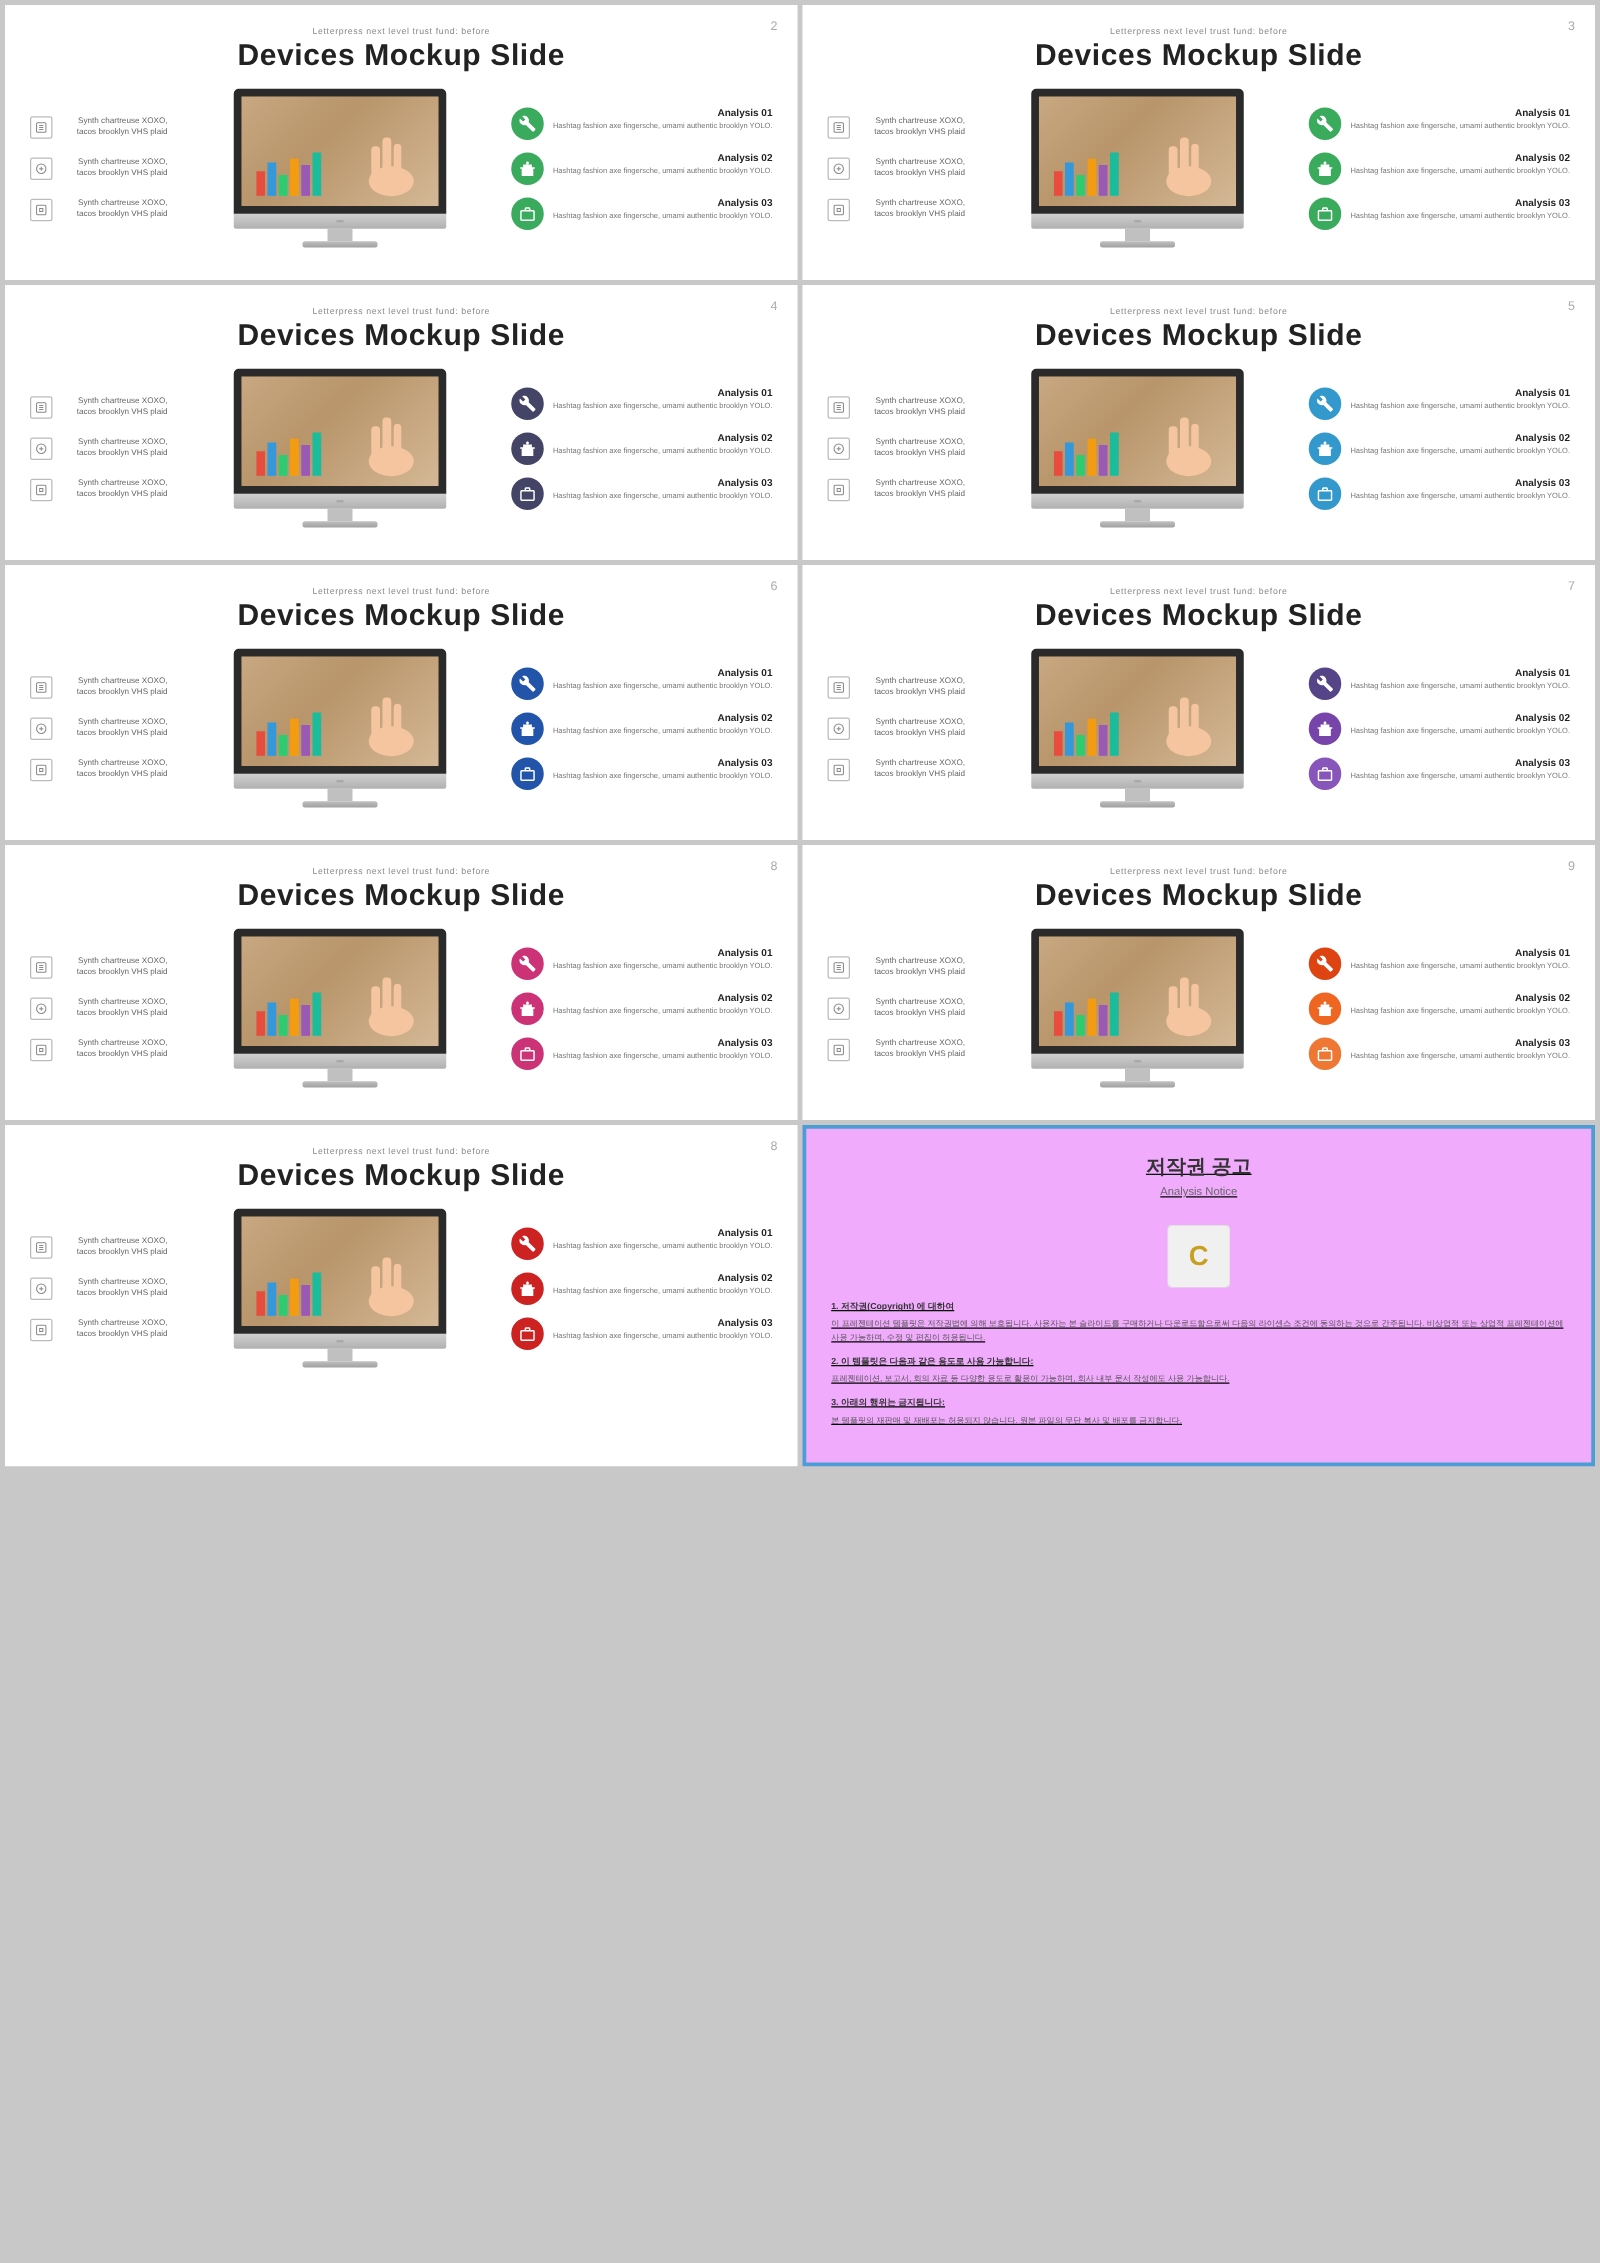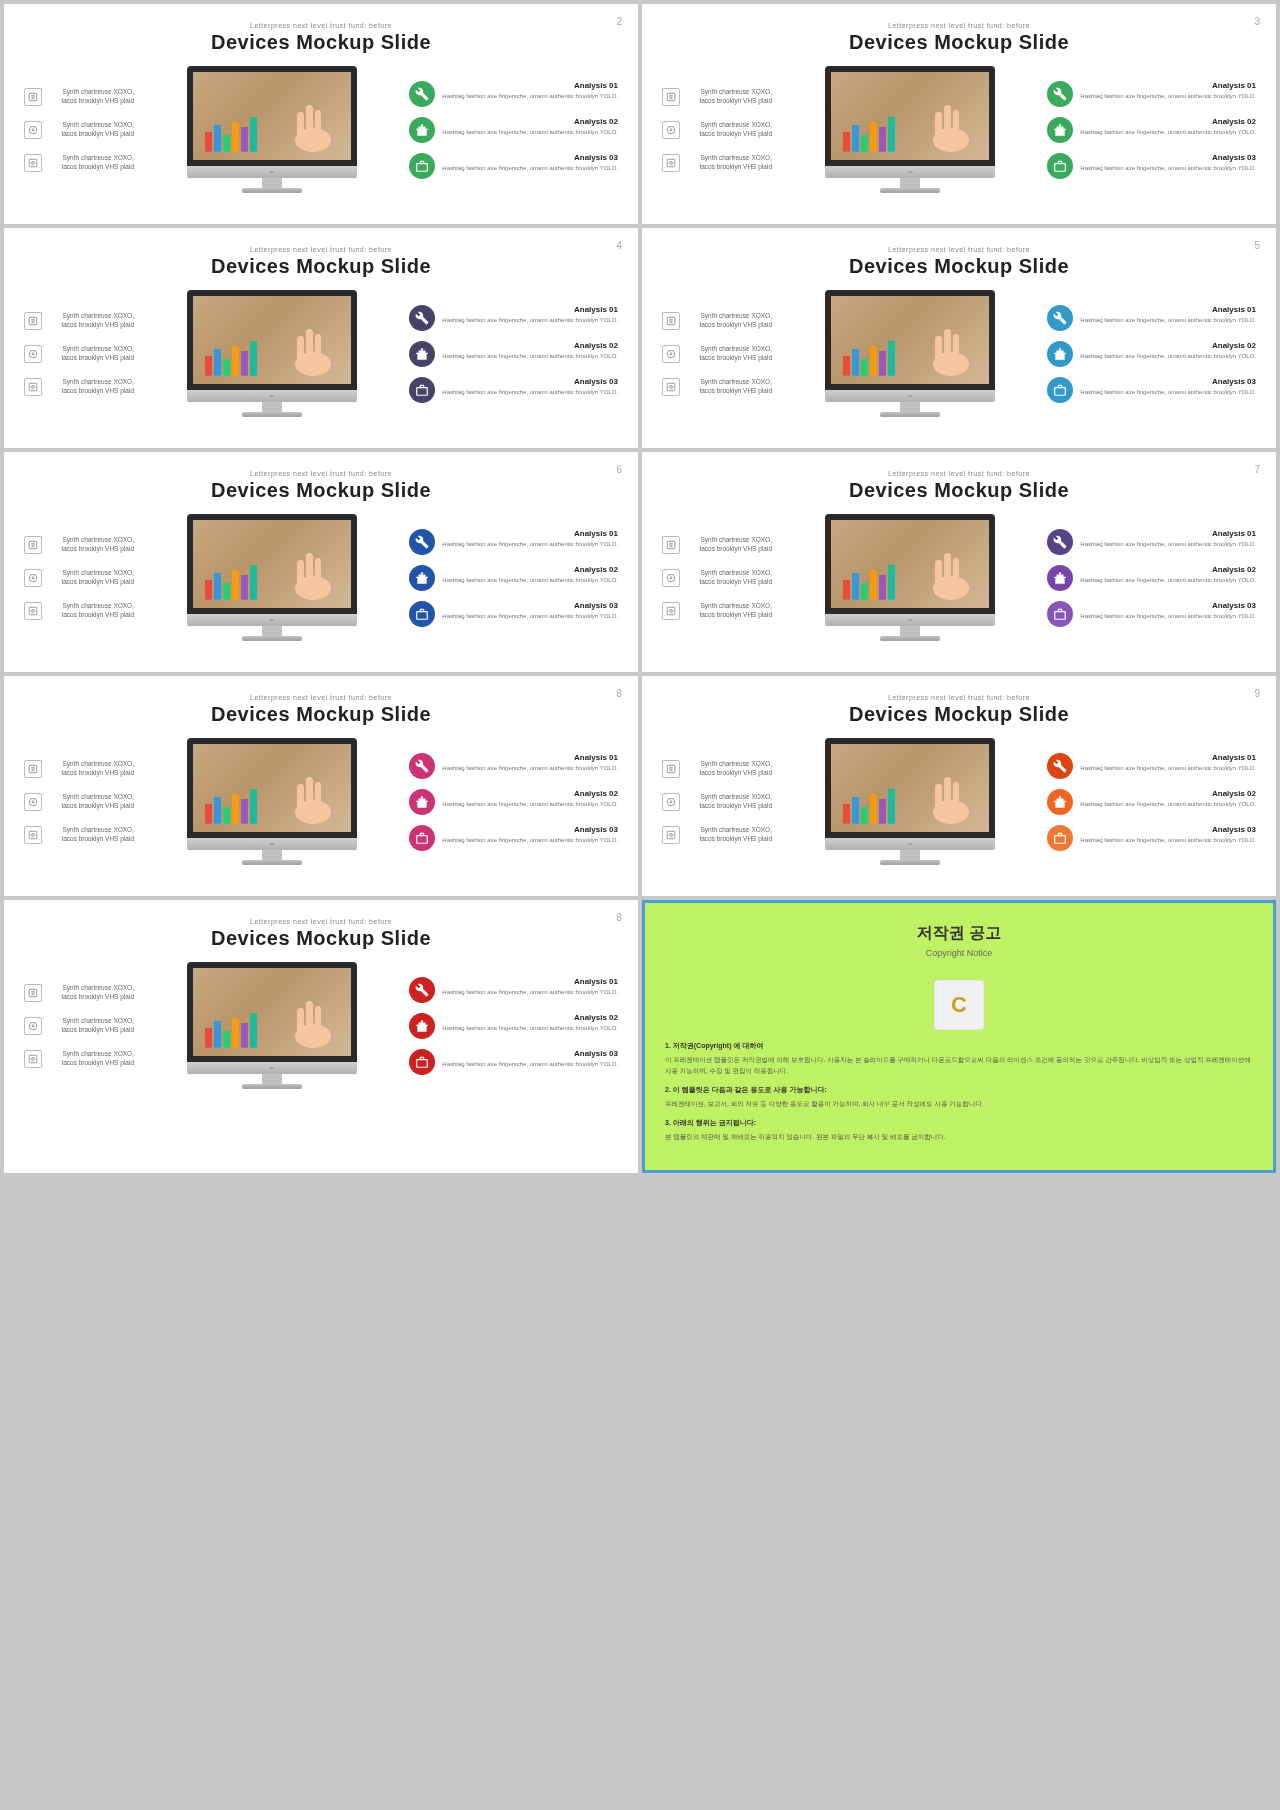--- a/index.html
+++ b/index.html
@@ -22,21 +22,21 @@
     }
     .slide-subtitle {
       text-align: center;
       font-size: 7px;
       color: #888;
       margin-bottom: 2px;
       letter-spacing: 0.5px;
     }
     .slide-title {
       text-align: center;
-      font-size: 20px;
+      font-size: 24px;
       font-weight: bold;
       color: #222;
       margin-bottom: 12px;
       letter-spacing: 0.5px;
     }
     .slide-number {
       position: absolute;
       top: 12px;
       right: 16px;
       font-size: 10px;
@@ -183,28 +183,29 @@
       margin-bottom: 2px;
     }
     .analysis-text p {
       font-size: 6px;
       color: #777;
       line-height: 1.4;
     }
 
     
     .copyright-slide {
-      background: #bef264;
+      background: #f0abfc;
       border: 3px solid #4a9ed4;
       padding: 20px;
       display: flex;
       flex-direction: column;
       align-items: center;
       justify-content: flex-end;
       min-height: 220px;
+      text-decoration: underline;
     }
     .copyright-title {
       font-size: 16px;
       font-weight: bold;
       color: #333;
       text-align: center;
       margin-bottom: 4px;
     }
     .copyright-sub {
       font-size: 9px;
@@ -1242,21 +1243,21 @@
                 <p>Hashtag fashion axe fingersche, umami authentic brooklyn YOLO.</p>
               </div>
             </div>
 
         </div>
       </div>
     </div>
 
     <div class="copyright-slide">
       <div class="copyright-title">저작권 공고</div>
-      <div class="copyright-sub">Copyright Notice</div>
+      <div class="copyright-sub">Analysis Notice</div>
       <svg class="copyright-logo" viewBox="0 0 50 50">
         <rect width="50" height="50" rx="4" fill="#f0f0f0" stroke="#ddd" stroke-width="1"></rect>
         <text x="25" y="32" text-anchor="middle" font-size="22" font-weight="bold" fill="#c8a020">C</text>
       </svg>
       <div class="copyright-body">
 
           <div class="copyright-section">
             <div class="copyright-section-title">1. 저작권(Copyright) 에 대하여</div>
             <div>이 프레젠테이션 템플릿은 저작권법에 의해 보호됩니다. 사용자는 본 슬라이드를 구매하거나 다운로드함으로써 다음의 라이센스 조건에 동의하는 것으로 간주됩니다. 비상업적 또는 상업적 프레젠테이션에 사용 가능하며, 수정 및 편집이 허용됩니다.</div>
           </div>

